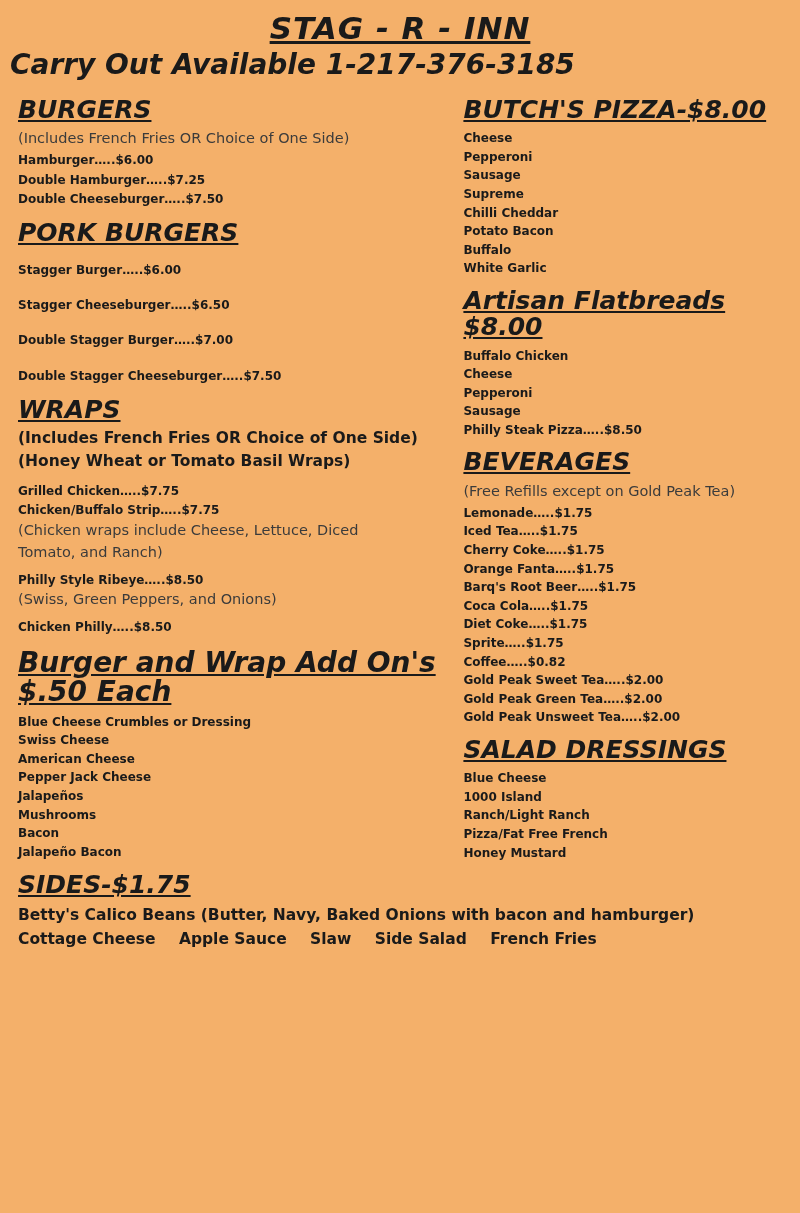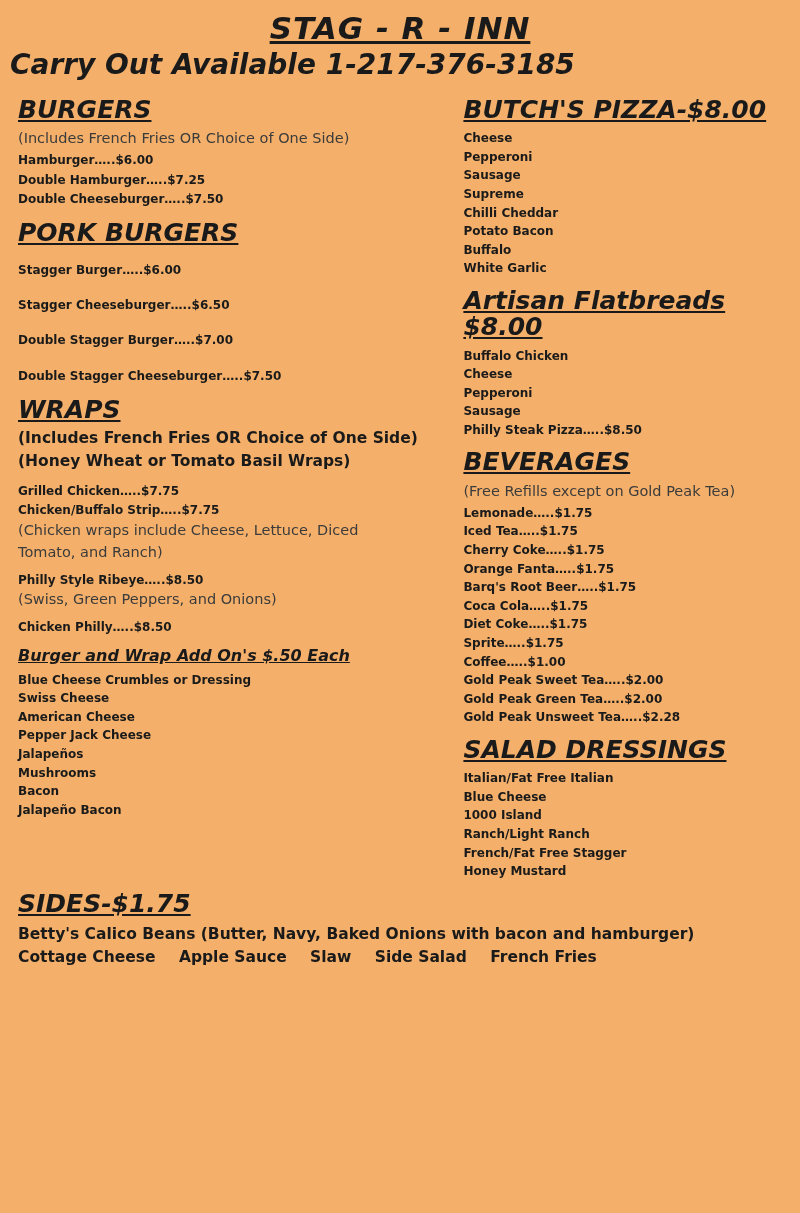--- a/index.html
+++ b/index.html
@@ -55,21 +55,21 @@
   }
   .sec-head {
     font-style: italic;
     font-weight: bold;
     font-size: 25px;
     text-decoration: underline;
     margin: 10px 0 6px 0;
     line-height: 1.05;
   }
   .sec-head.small {
-    font-size: 16px;
+    font-size: 28px;
   }
   .note {
     font-size: 14.5px;
     color: #3b3b3b;
     margin: 0 0 4px 0;
     line-height: 1.25;
   }
   .note.bold {
     font-weight: bold;
     color: #1a1a1a;
@@ -177,31 +177,30 @@
       <div class="sec-head">BEVERAGES</div>
       <div class="note">(Free Refills except on Gold Peak Tea)</div>
       <div class="item tight">Lemonade…..$1.75</div>
       <div class="item tight">Iced Tea…..$1.75</div>
       <div class="item tight">Cherry Coke…..$1.75</div>
       <div class="item tight">Orange Fanta…..$1.75</div>
       <div class="item tight">Barq's Root Beer…..$1.75</div>
       <div class="item tight">Coca Cola…..$1.75</div>
       <div class="item tight">Diet Coke…..$1.75</div>
       <div class="item tight">Sprite…..$1.75</div>
-      <div class="item tight">Coffee…..$1.00</div>
+      <div class="item tight">Coffee…..$0.82</div>
       <div class="item tight">Gold Peak Sweet Tea…..$2.00</div>
       <div class="item tight">Gold Peak Green Tea…..$2.00</div>
-      <div class="item tight">Gold Peak Unsweet Tea…..$2.28</div>
+      <div class="item tight">Gold Peak Unsweet Tea…..$2.00</div>
 
       <div class="sec-head">SALAD DRESSINGS</div>
-      <div class="item tight">Italian/Fat Free Italian</div>
       <div class="item tight">Blue Cheese</div>
       <div class="item tight">1000 Island</div>
       <div class="item tight">Ranch/Light Ranch</div>
-      <div class="item tight">French/Fat Free Stagger</div>
+      <div class="item tight">Pizza/Fat Free French</div>
       <div class="item tight">Honey Mustard</div>
 
     </div>
 
   </div>
 
   <div class="bottom">
     <div class="sec-head">SIDES-$1.75</div>
     <div class="bottom-line">Betty's Calico Beans (Butter, Navy, Baked Onions with bacon and hamburger)</div>
     <div class="sides-row">

